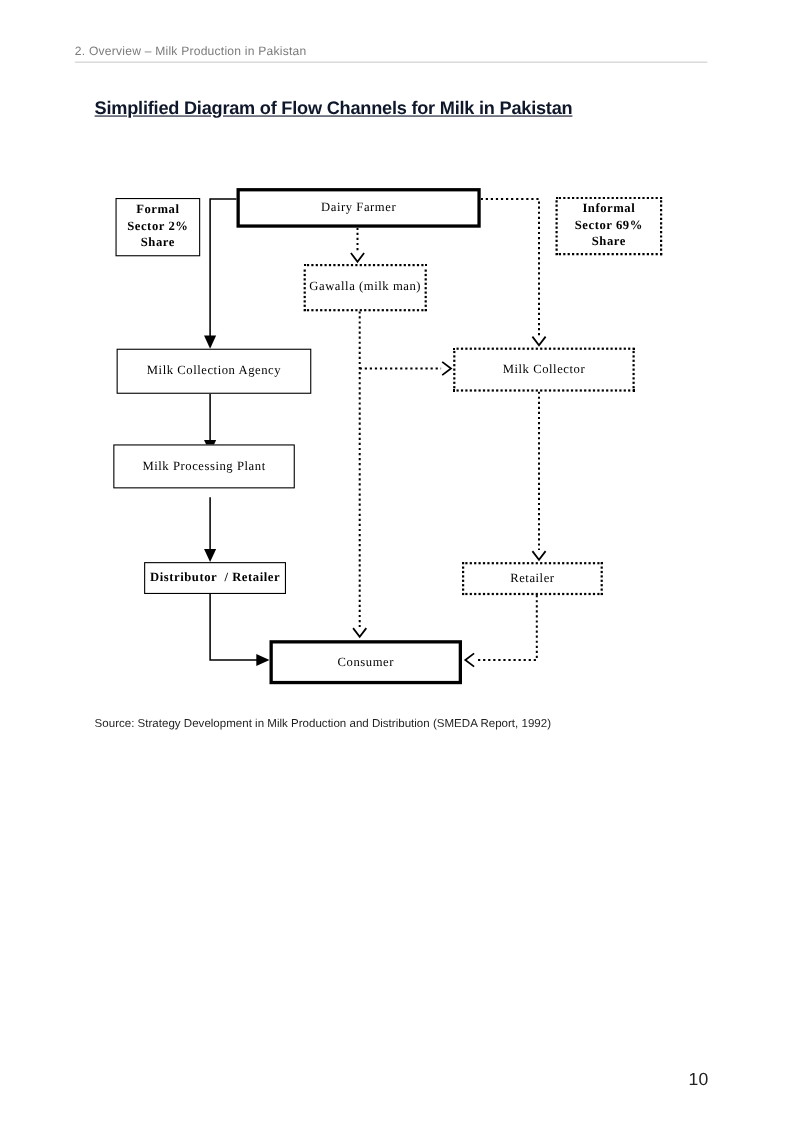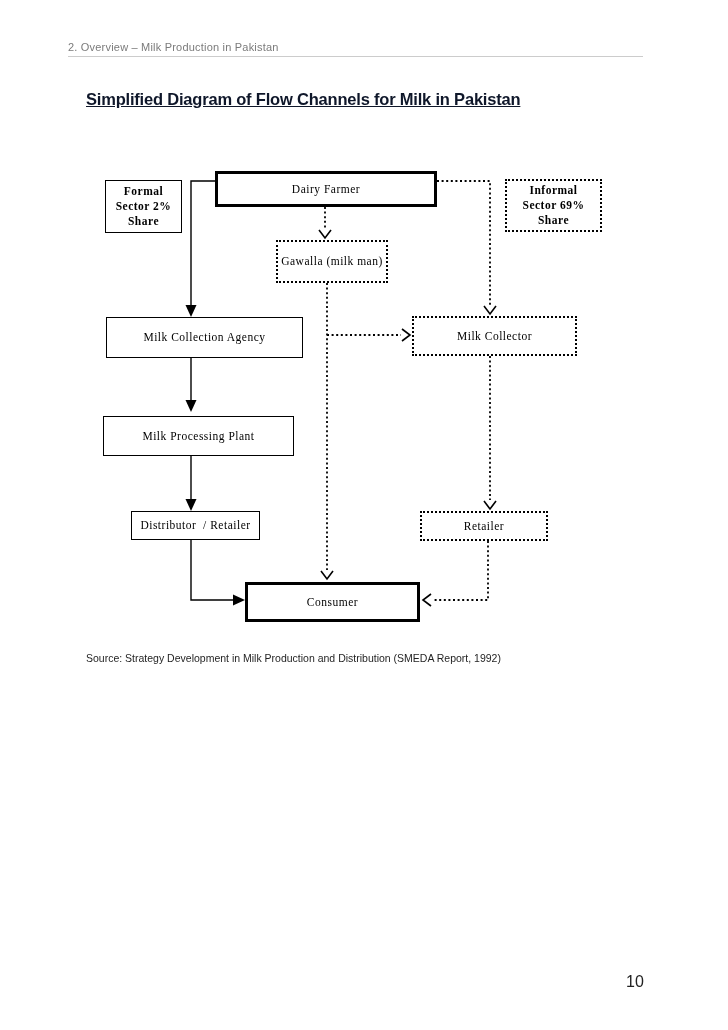--- a/index.html
+++ b/index.html
@@ -63,24 +63,24 @@
   }
   .node .lbl{white-space:pre-wrap;}
   .b-solid{border:1px solid #000000;}
   .b-thick{border:3px solid #000000;}
   .b-dotted{border:2px dotted #000000;}
   .bold{font-weight:bold;}
   .n-formal{left:105px;top:180px;width:77px;height:53px;}
   .n-dairy{left:215px;top:171px;width:222px;height:36px;text-align:center;}
   .n-informal{left:505px;top:179px;width:97px;height:53px;}
   .n-gawalla{left:276px;top:240px;width:112px;height:43px;}
-  .n-mca{left:106px;top:317px;width:197px;height:41px;}
+  .n-mca{left:106px;top:317px;width:177px;height:41px;}
   .n-collector{left:412px;top:316px;width:165px;height:40px;}
-  .n-mpp{left:103px;top:416px;width:191px;height:40px;}
-  .n-dist{left:131px;top:511px;width:129px;height:29px;}
+  .n-mpp{left:103px;top:404px;width:165px;height:40px;}
+  .n-dist{left:131px;top:511px;width:129px;height:29px;font-weight:bold;}
   .n-retailer{left:420px;top:511px;width:128px;height:30px;}
   .n-consumer{left:245px;top:582px;width:175px;height:40px;}
   
   .source-note{
     position:absolute;
     top:652px;
     left:86px;
     font-size:10.5px;
     color:#1f1f1f;
   }

